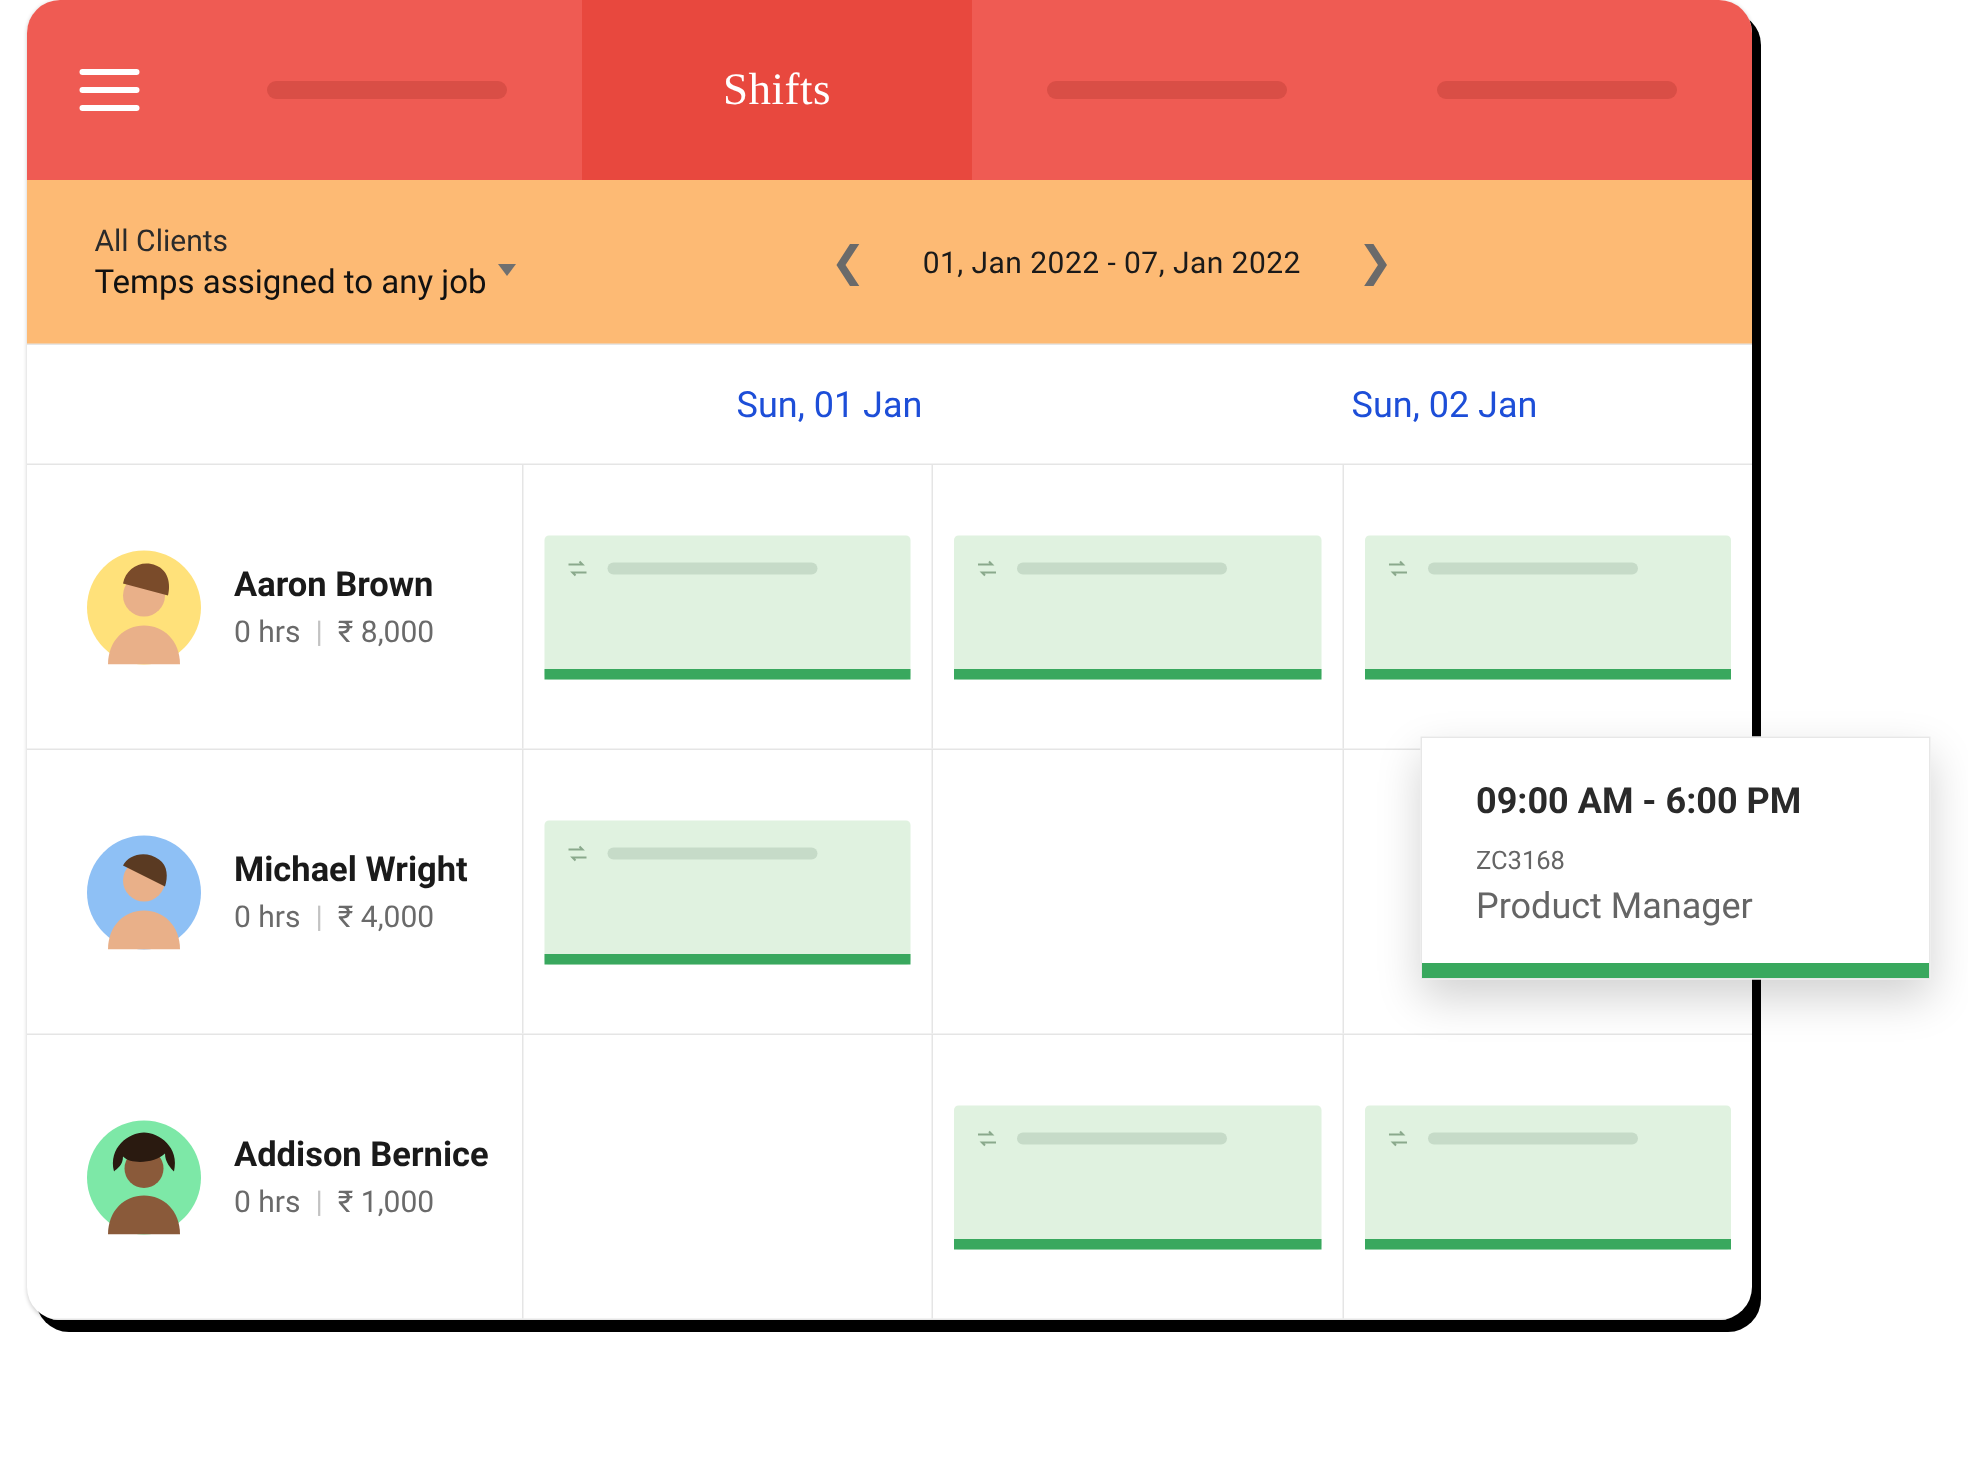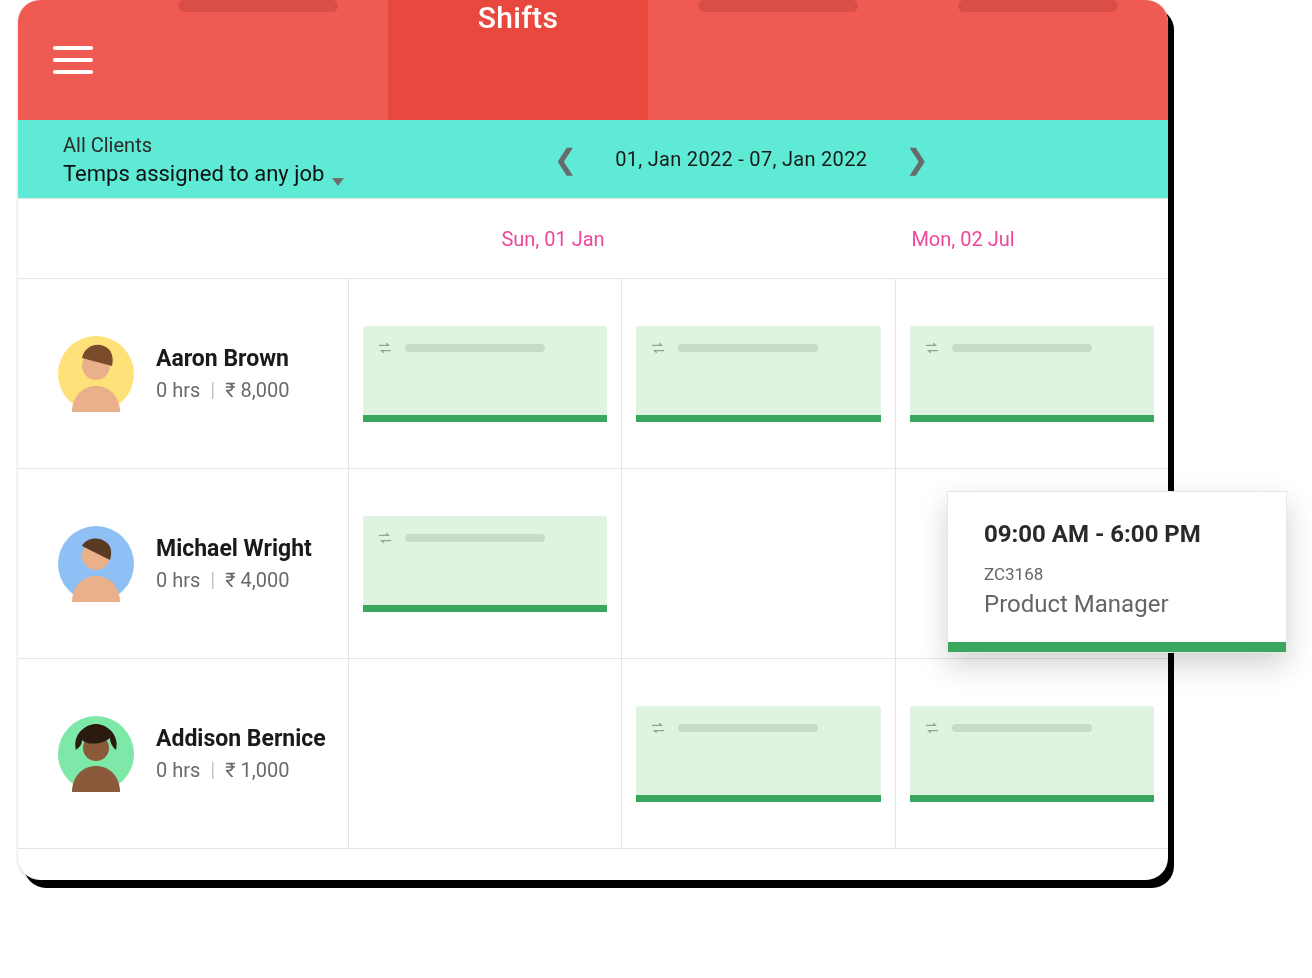--- a/index.html
+++ b/index.html
@@ -46,58 +46,59 @@
     border-radius: 3px;
   }
   .nav-tabs {
     flex: 1;
     display: flex;
     align-items: stretch;
   }
   .nav-tab {
     flex: 1;
     display: flex;
-    align-items: flex-start;
+    align-items: center;
     justify-content: center;
+    font-family: Liberation Serif, serif;
   }
   .nav-tab .tab-skel {
     width: 160px;
     height: 12px;
     border-radius: 6px;
     background: #d94e46;
   }
   .nav-tab.active {
     background: #e8483e;
   }
   .nav-tab.active .tab-label {
     color: #fff;
     font-size: 30px;
     font-weight: 500;
     letter-spacing: 0.3px;
   }
   
   .filter-row {
-    height: 79px;
-    background: #5eead4;
+    height: 110px;
+    background: #fdba74;
     border-bottom: 1px solid #e5e5e5;
     display: flex;
     align-items: center;
     padding: 0 50px 0 45px;
     gap: 20px;
   }
   .filter-left {
     flex: 0 0 auto;
   }
   .filter-left .clients {
     font-size: 20px;
     color: #2b2b2b;
   }
   .filter-left .temps-row {
     display: flex;
-    align-items: flex-end;
+    align-items: flex-start;
     gap: 8px;
     margin-top: 4px;
   }
   .filter-left .temps {
     font-size: 22px;
     color: #111;
   }
   .caret-down {
     width: 0; height: 0;
     border-left: 6px solid transparent;
@@ -129,22 +130,22 @@
     border-bottom: 1px solid #e5e5e5;
   }
   .person-col-head {
     width: 330px;
   }
   .day-head {
     flex: 1;
     display: flex;
     align-items: center;
     justify-content: center;
-    font-size: 20px;
-    color: #ec4899;
+    font-size: 24px;
+    color: #1d4ed8;
   }
   
   .rows {
     display: flex;
     flex-direction: column;
   }
   .row {
     display: flex;
     border-bottom: 1px solid #e5e5e5;
     height: 190px;
@@ -290,21 +291,21 @@
     <div class="filter-center">
       <span class="chev">❮</span>
       <span class="date-range">01, Jan 2022 - 07, Jan 2022</span>
       <span class="chev">❯</span>
     </div>
   </div>
 
   <div class="day-header-row">
     <div class="person-col-head"></div>
     <div class="day-head">Sun, 01 Jan</div>
-    <div class="day-head">Mon, 02 Jul</div>
+    <div class="day-head">Sun, 02 Jan</div>
   </div>
 
   <div class="rows">
 
     <div class="row">
       <div class="person-cell">
         <div class="avatar yellow">
           <svg viewBox="0 0 76 76">
               <circle cx="38" cy="30" r="14" fill="#e9b089"></circle>
               <path d="M14 76c0-16 11-26 24-26s24 10 24 26" fill="#e9b089"></path>

